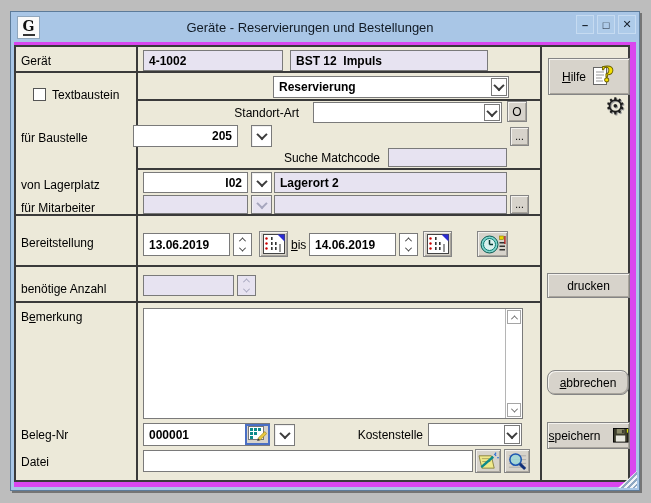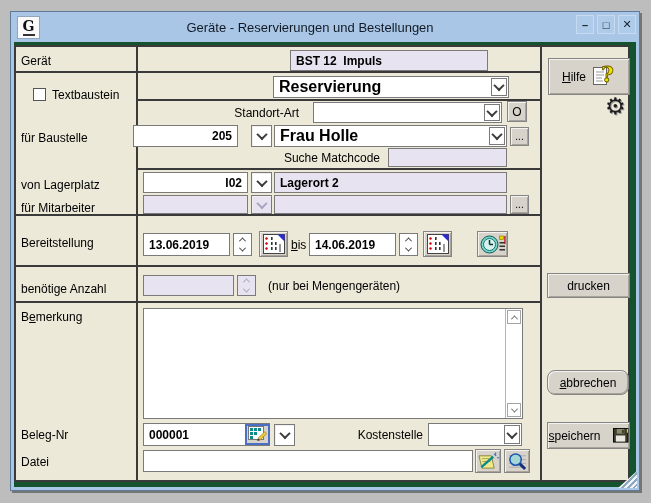--- a/index.html
+++ b/index.html
@@ -28,21 +28,21 @@
     font-size:13px;color:#111a24;white-space:pre;
   }
   .winbtns{position:absolute;right:3px;top:3px;display:flex;gap:3px;}
   .wbtn{
     width:16px;height:17px;border:1px solid #c6dbf1;background:#aecbe9;
     display:flex;align-items:center;justify-content:center;
     font-weight:bold;font-size:11px;color:#17202b;cursor:default;
   }
   .content{
     position:absolute;left:3px;right:3px;top:30px;bottom:3px;
-    background:#14532d;
+    background:#d946ef;
   }
   .form{
     position:absolute;left:0px;top:3px;width:616px;height:437px;
     border:2px solid #3a3a3a;box-sizing:border-box;background:#ece9d9;
   }
   .vd,.hd{position:absolute;background:#3a3a3a;}
   .vd{width:2px;top:0;bottom:0;}
   .hd{height:2px;}
   .lbl{position:absolute;white-space:pre;}
   .rlbl{position:absolute;text-align:right;white-space:pre;}
@@ -50,21 +50,21 @@
     position:absolute;box-sizing:border-box;border:1px solid #7a7a7a;
     background:#fff;font-family:"Liberation Sans",sans-serif;
     font-size:12px;font-weight:bold;color:#000;padding:0 5px;margin:0;white-space:pre;
   }
   .ro{background:#e7e3f1;}
   .ar{text-align:right;}
   .cmb{position:absolute;box-sizing:border-box;border:1px solid #7a7a7a;background:#fff;}
   .cmb input{
     position:absolute;left:0;top:0;bottom:0;right:18px;width:calc(100% - 18px);
     border:none;background:transparent;font-family:"Liberation Sans",sans-serif;
-    font-size:16px;font-weight:bold;padding:0 5px;margin:0;
+    font-size:12px;font-weight:bold;padding:0 5px;margin:0;
   }
   .inchv{
     position:absolute;right:1px;top:1px;bottom:1px;width:16px;
     border:1px solid #7a7a7a;background:#fff;
     display:flex;align-items:center;justify-content:center;box-sizing:border-box;
   }
   .vbtn{
     position:absolute;box-sizing:border-box;border:1px solid #7a7a7a;background:#fff;
     display:flex;align-items:center;justify-content:center;
     box-shadow:inset 1px 1px 0 #efefef;
@@ -140,20 +140,21 @@
       <div class="vd" style="left:524px;"></div>
       <div class="hd" style="left:0;width:524px;top:24px;"></div>
       <div class="hd" style="left:120px;width:404px;top:52px;"></div>
       <div class="hd" style="left:120px;width:404px;top:121px;"></div>
       <div class="hd" style="left:0;width:524px;top:167px;"></div>
       <div class="hd" style="left:0;width:524px;top:218px;"></div>
       <div class="hd" style="left:0;width:524px;top:254px;"></div>
 
       
       <span class="lbl" style="left:5px;top:7px;">Gerät</span>
+      <input class="fld ro" style="left: 127px; top: 3px; width: 140px; height: 21px;" readonly="" value="4-1002">
       <input class="fld ro" style="left: 274px; top: 3px; width: 198px; height: 21px;" readonly="" value="BST 12  Impuls">
 
       
       <div class="cb" style="left:17px;top:41px;"></div>
       <span class="lbl" style="left:36px;top:41px;">Textbaustein</span>
 
       
       <div class="cmb" style="left:257px;top:29px;width:236px;height:22px;">
         <input value="Reservierung" style="">
         <span class="inchv">
@@ -170,26 +171,20 @@
           </span>
       </div>
       <div class="pbtn" style="left:491px;top:54px;width:20px;height:21px;"><span>O</span></div>
 
       
       <span class="lbl" style="left:5px;top:84px;">für Baustelle</span>
       <input class="fld ar" style="left: 117px; top: 78px; width: 105px; height: 22px;" value="205">
       <div class="vbtn" style="left:235px;top:78px;width:21px;height:22px;">
           <span class="chev cdown"></span>
         </div>
-      <div class="cmb" style="left:258px;top:78px;width:233px;height:22px;">
-        <input value="Frau Holle" style="">
-        <span class="inchv">
-            <span class="chev cdown"></span>
-          </span>
-      </div>
       <div class="pbtn" style="left:494px;top:80px;width:19px;height:19px;font-size:10px;"><span>...</span></div>
 
       
       <span class="rlbl" style="left:148px;top:104px;width:216px;">Suche Matchcode</span>
       <input class="fld ro" style="left: 372px; top: 101px; width: 119px; height: 19px;" readonly="" value="">
 
       
       <span class="lbl" style="left:5px;top:131px;">von Lagerplatz</span>
       <input class="fld ar" style="left: 127px; top: 125px; width: 105px; height: 21px;" value="I02">
       <div class="vbtn" style="left:235px;top:125px;width:21px;height:21px;">
@@ -276,21 +271,20 @@
       <span class="lbl" style="left:5px;top:235px;">benötige Anzahl</span>
       <input class="fld ro" style="left: 127px; top: 228px; width: 91px; height: 21px;" readonly="" value="">
       <div class="spin dis" style="left:221px;top:228px;width:19px;height:21px;">
         <span class="half">
             <span class="chev cup"></span>
           </span>
         <span class="half">
             <span class="chev cdown"></span>
           </span>
       </div>
-      <span class="lbl" style="left:252px;top:232px;">(nur bei Mengengeräten)</span>
 
       
       <span class="lbl" style="left:5px;top:263px;"><span>B</span><span class="ul">e</span><span>merkung</span></span>
       <div class="ta-wrap" style="left:127px;top:261px;width:380px;height:111px;">
         <textarea style=""></textarea>
         <div class="ta-scroll">
           <div class="sbtn" style="top:1px;">
               <span class="chev cup"></span>
             </div>
           <div class="sbtn" style="bottom:1px;">

